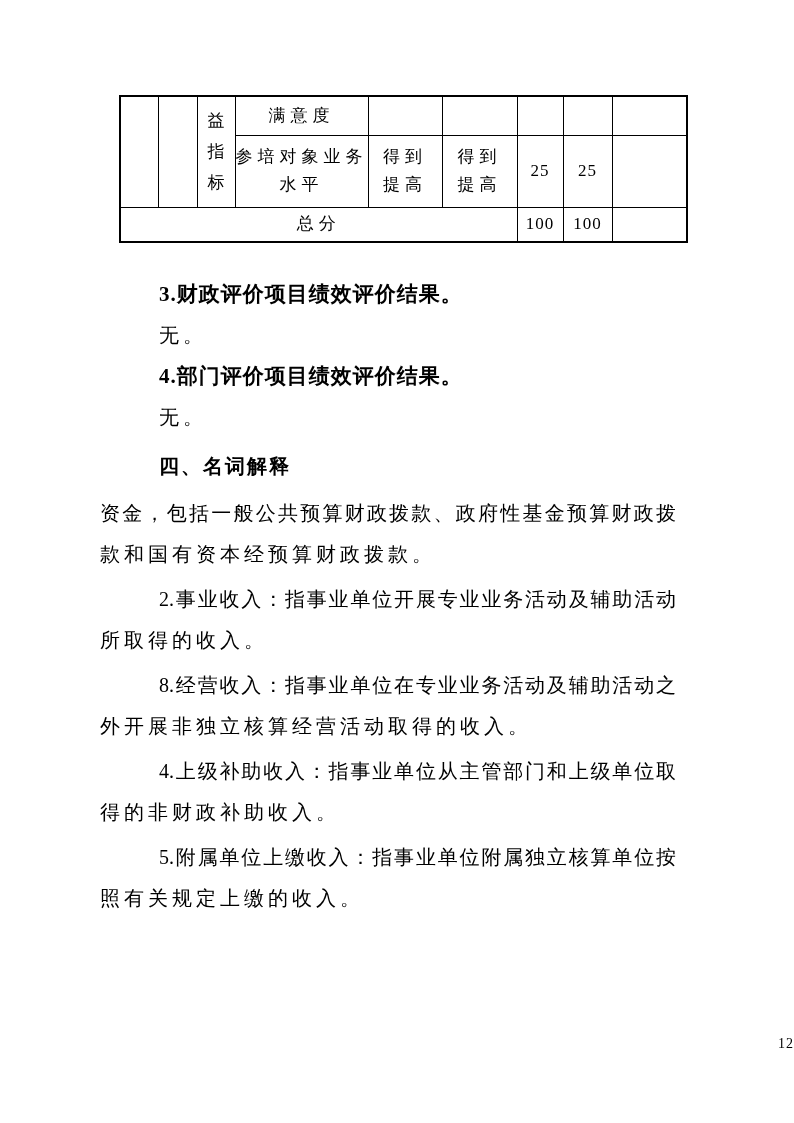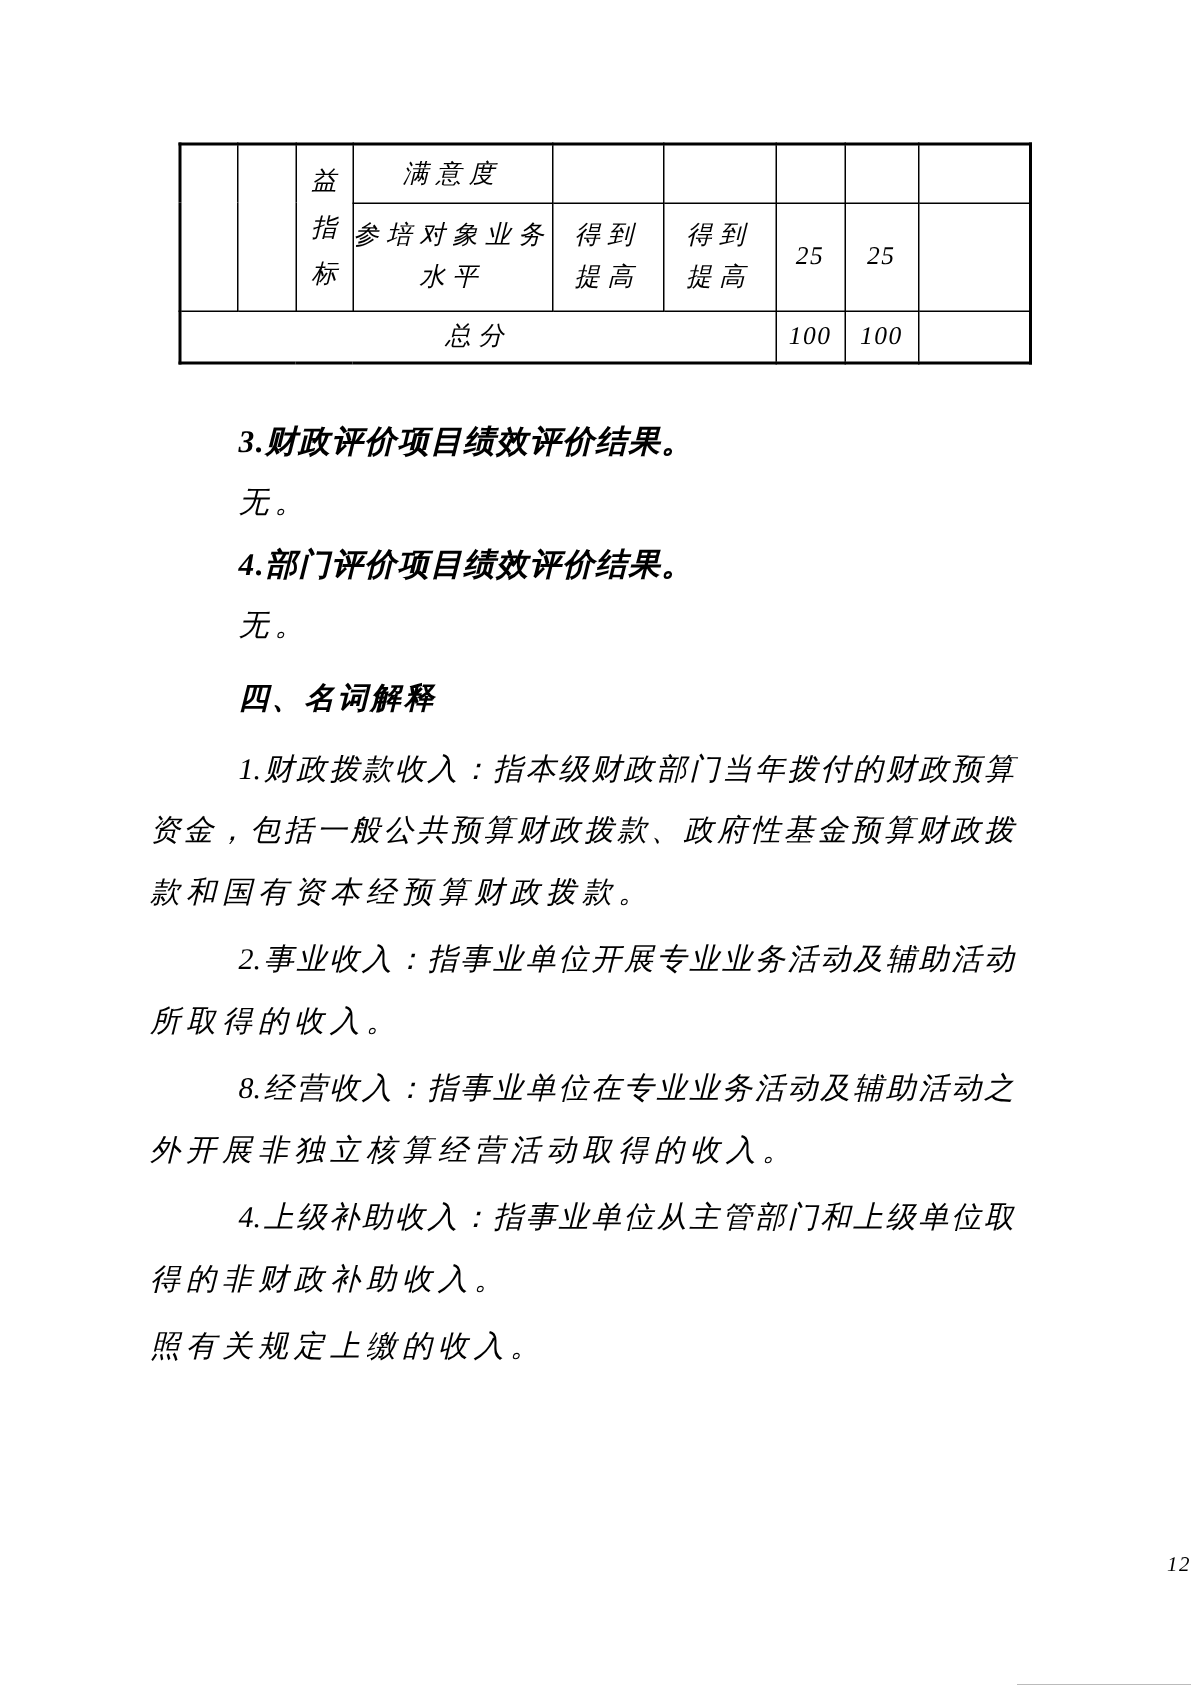--- a/index.html
+++ b/index.html
@@ -5,21 +5,20 @@
   html, body { margin: 0; padding: 0; background: #888; }
   .page {
     position: relative;
     width: 794px;
     height: 1123px;
     margin: 0 auto;
     background: #ffffff;
     color: #000;
     font-family: "Liberation Serif", "DejaVu Serif", serif;
     overflow: hidden;
-    font-style: italic;
   }
 
   
   .score-table-wrap { position: absolute; left: 119px; top: 95px; }
   table.score-table {
     border-collapse: collapse;
     table-layout: fixed;
     width: 567px;
     border: 2px solid #000;
     font-family: "Liberation Serif", "DejaVu Serif", serif;
@@ -148,41 +147,41 @@
 
   <div class="content">
 
     <div class="line first no-just heading-num">3.财政评价项目绩效评价结果。</div>
     <div class="line first last">无。</div>
     <div class="line first no-just heading-num">4.部门评价项目绩效评价结果。</div>
     <div class="line first last">无。</div>
     <div class="line first no-just heading-sans">四、名词解释</div>
 
     <div class="para first-para">
-      <div class="line first">1.财政拨款收入：指本级财政部门当年拨付的财政预算</div>
       <div class="line">资金，包括一般公共预算财政拨款、政府性基金预算财政拨</div>
       <div class="line last">款和国有资本经预算财政拨款。</div>
     </div>
 
     <div class="para">
       <div class="line first">2.事业收入：指事业单位开展专业业务活动及辅助活动</div>
       <div class="line last">所取得的收入。</div>
     </div>
 
     <div class="para">
       <div class="line first">8.经营收入：指事业单位在专业业务活动及辅助活动之</div>
       <div class="line last">外开展非独立核算经营活动取得的收入。</div>
     </div>
 
     <div class="para">
       <div class="line first">4.上级补助收入：指事业单位从主管部门和上级单位取</div>
       <div class="line last">得的非财政补助收入。</div>
     </div>
 
     <div class="para">
+      <div class="line first">5.附属单位上缴收入：指事业单位附属独立核算单位按</div>
       <div class="line last">照有关规定上缴的收入。</div>
     </div>
 
   </div>
 
   <div class="page-number">12</div>
 
 </div>
 
 </body></html>

